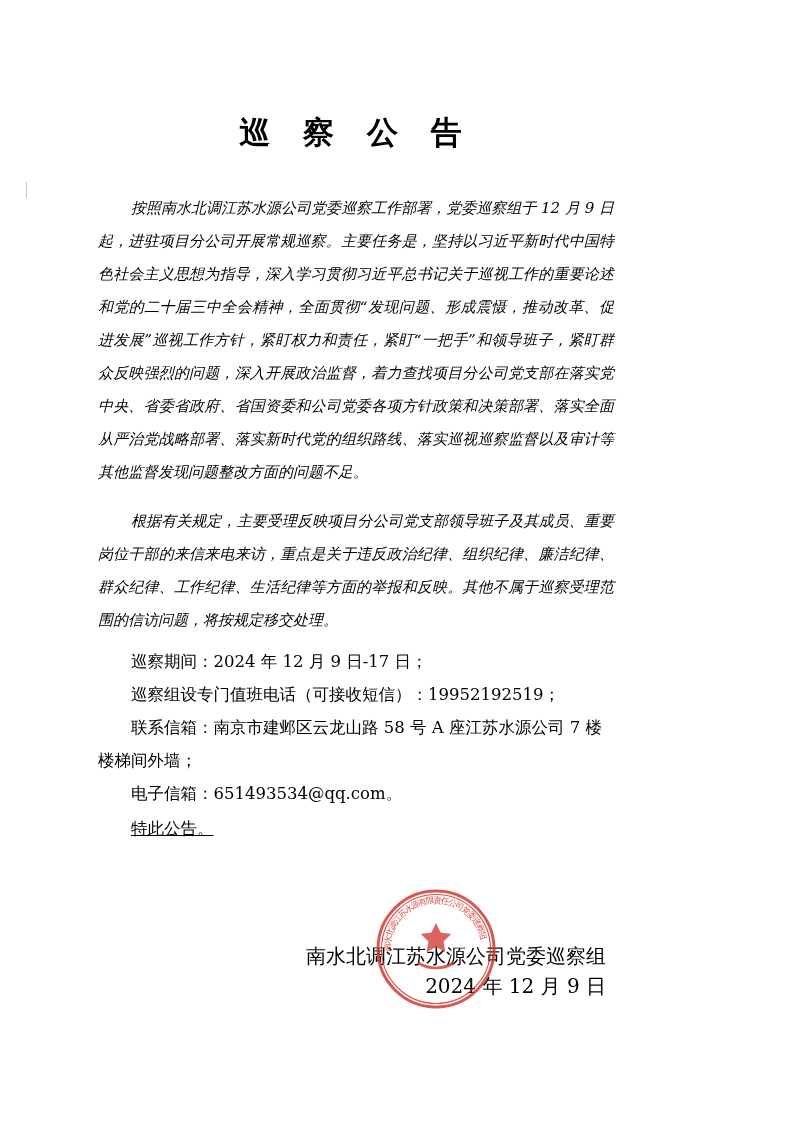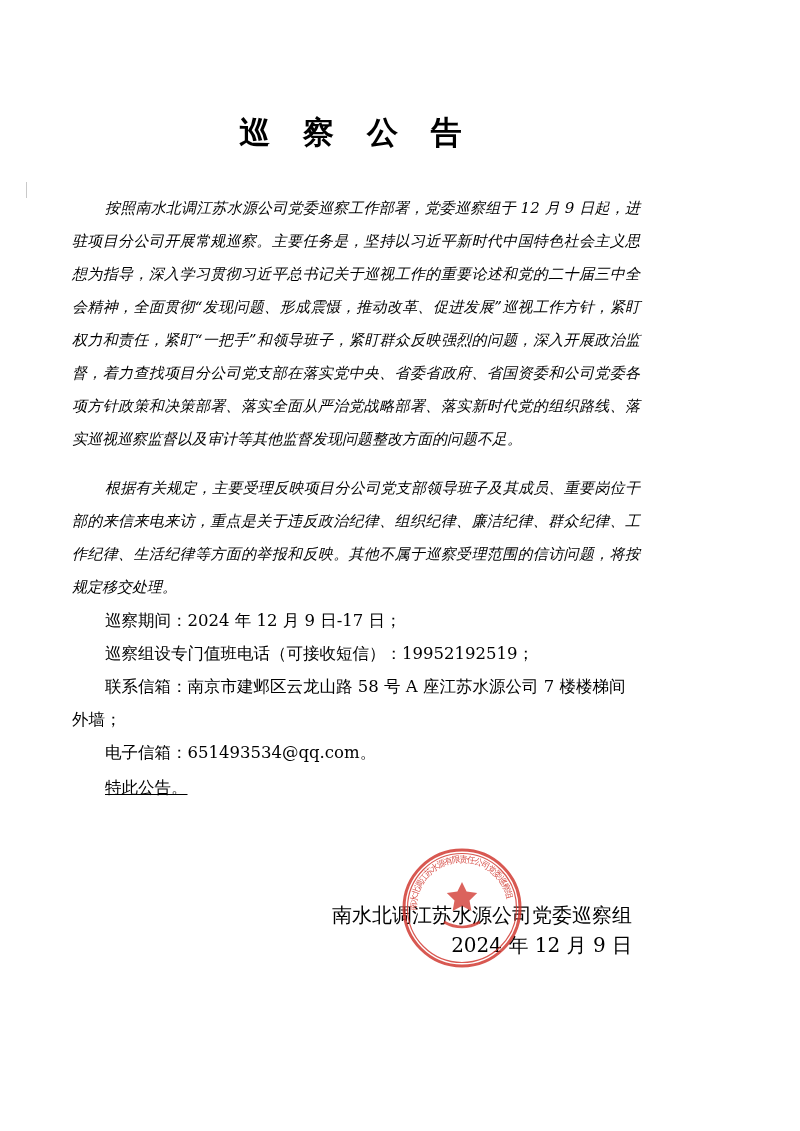--- a/index.html
+++ b/index.html
@@ -15,21 +15,21 @@
     color: #000000;
     overflow: hidden;
   }
   .page {
     position: absolute;
     top: 0;
     left: 0;
     width: 712px;
     height: 1131px;
     box-sizing: border-box;
-    padding: 0 72px;
+    padding: 0 98px;
     border-radius: 31px;
   }
   .doc-title {
     margin-top: 112px;
     text-align: center;
     font-size: 31px;
     font-weight: bold;
     letter-spacing: 11px;
     font-family: "DejaVu Serif", "Liberation Serif", serif;
   }
@@ -42,20 +42,21 @@
     line-height: 33px;
     text-align: justify;
     text-justify: inter-ideograph;
     text-indent: 33px;
     font-style: italic;
   }
   p.para + p.para {
     margin-top: 16px;
   }
   .info-list {
+    margin-top: 8px;
   }
   .info-line {
     font-size: 16.5px;
     line-height: 33px;
     text-indent: 33px;
   }
   .closing {
     font-size: 16.5px;
     line-height: 33px;
     text-indent: 33px;

